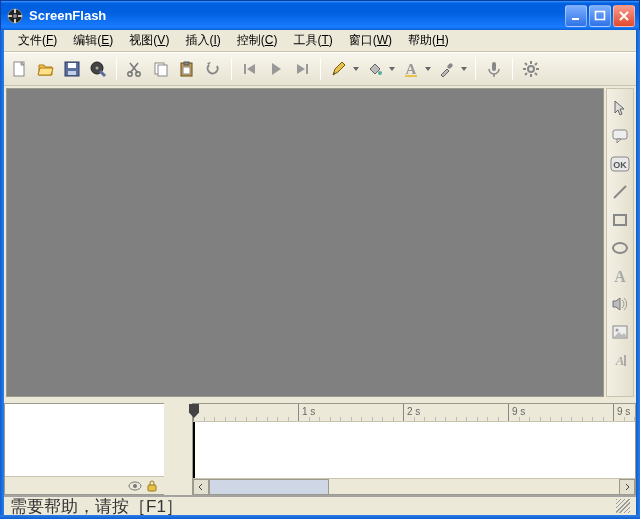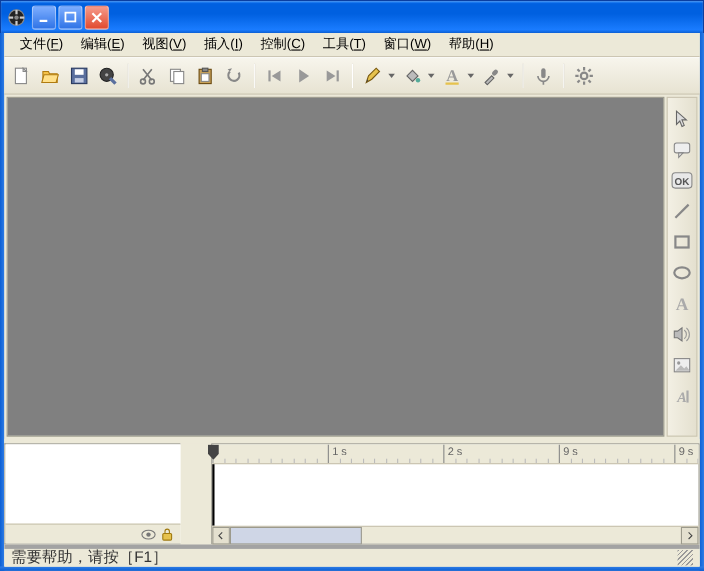--- a/index.html
+++ b/index.html
@@ -164,25 +164,25 @@
     position: relative;
   }
   .hscroll .sbtn { position:absolute; top:0; width:16px; height:16px; background:#e4e0cf; border:1px solid #9c9a8c; display:flex;align-items:center;justify-content:center; }
   .hscroll .sbtn.l { left:0; }
   .hscroll .sbtn.r { right:0; }
   .hscroll .thumb { position:absolute; left:16px; width:120px; top:0; height:16px; background:#cfd6e6; border:1px solid #9c9a8c; }
 
   
   .statusbar {
     height: 20px;
-    border-top: 4px solid #a3a3a3;
+    border-top: 2px solid #a3a3a3;
     background: #ece9d8;
     display: flex; align-items: center;
     padding: 0 6px;
-    font-size: 14px;
+    font-size: 17px;
     color: #333;
   }
   .statusbar .grip {
     margin-left:auto; width:14px; height:14px;
     background: repeating-linear-gradient(135deg,#999 0 1px,transparent 1px 3px);
   }
 
   svg { display:block; }
 </style>
 </head>
@@ -192,20 +192,21 @@
   <span class="app-icon">
     <svg viewBox="0 0 16 16">
         <circle cx="8" cy="8" r="7" fill="#222" stroke="#888"></circle>
         <circle cx="8" cy="8" r="2" fill="#888"></circle>
         <rect x="7" y="1" width="2" height="4" fill="#ccc"></rect>
         <rect x="7" y="11" width="2" height="4" fill="#ccc"></rect>
         <rect x="1" y="7" width="4" height="2" fill="#ccc"></rect>
         <rect x="11" y="7" width="4" height="2" fill="#ccc"></rect>
       </svg>
   </span>
+  <span class="title">ScreenFlash</span>
   <div class="winbtns">
     <div class="winbtn min">
       <svg viewBox="0 0 12 12">
           <rect x="2" y="8" width="7" height="2" fill="#fff"></rect>
         </svg>
     </div>
     <div class="winbtn max">
       <svg viewBox="0 0 12 12">
           <rect x="1.5" y="1.5" width="9" height="8" fill="none" stroke="#fff" stroke-width="1.6"></rect>
         </svg>

